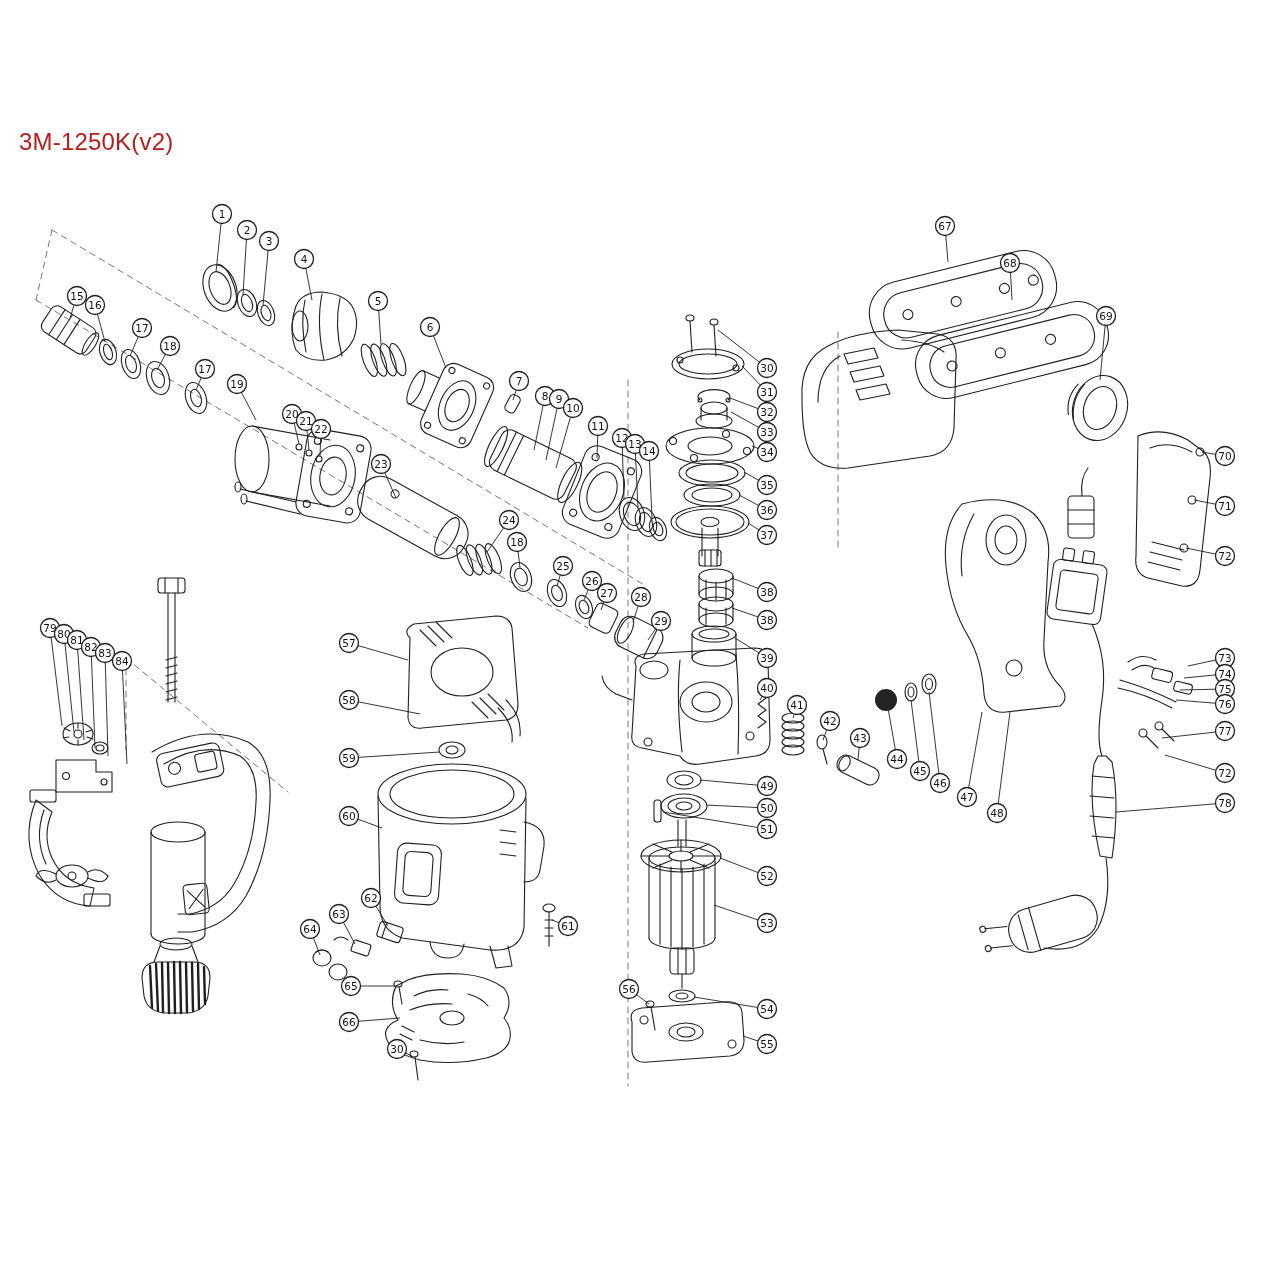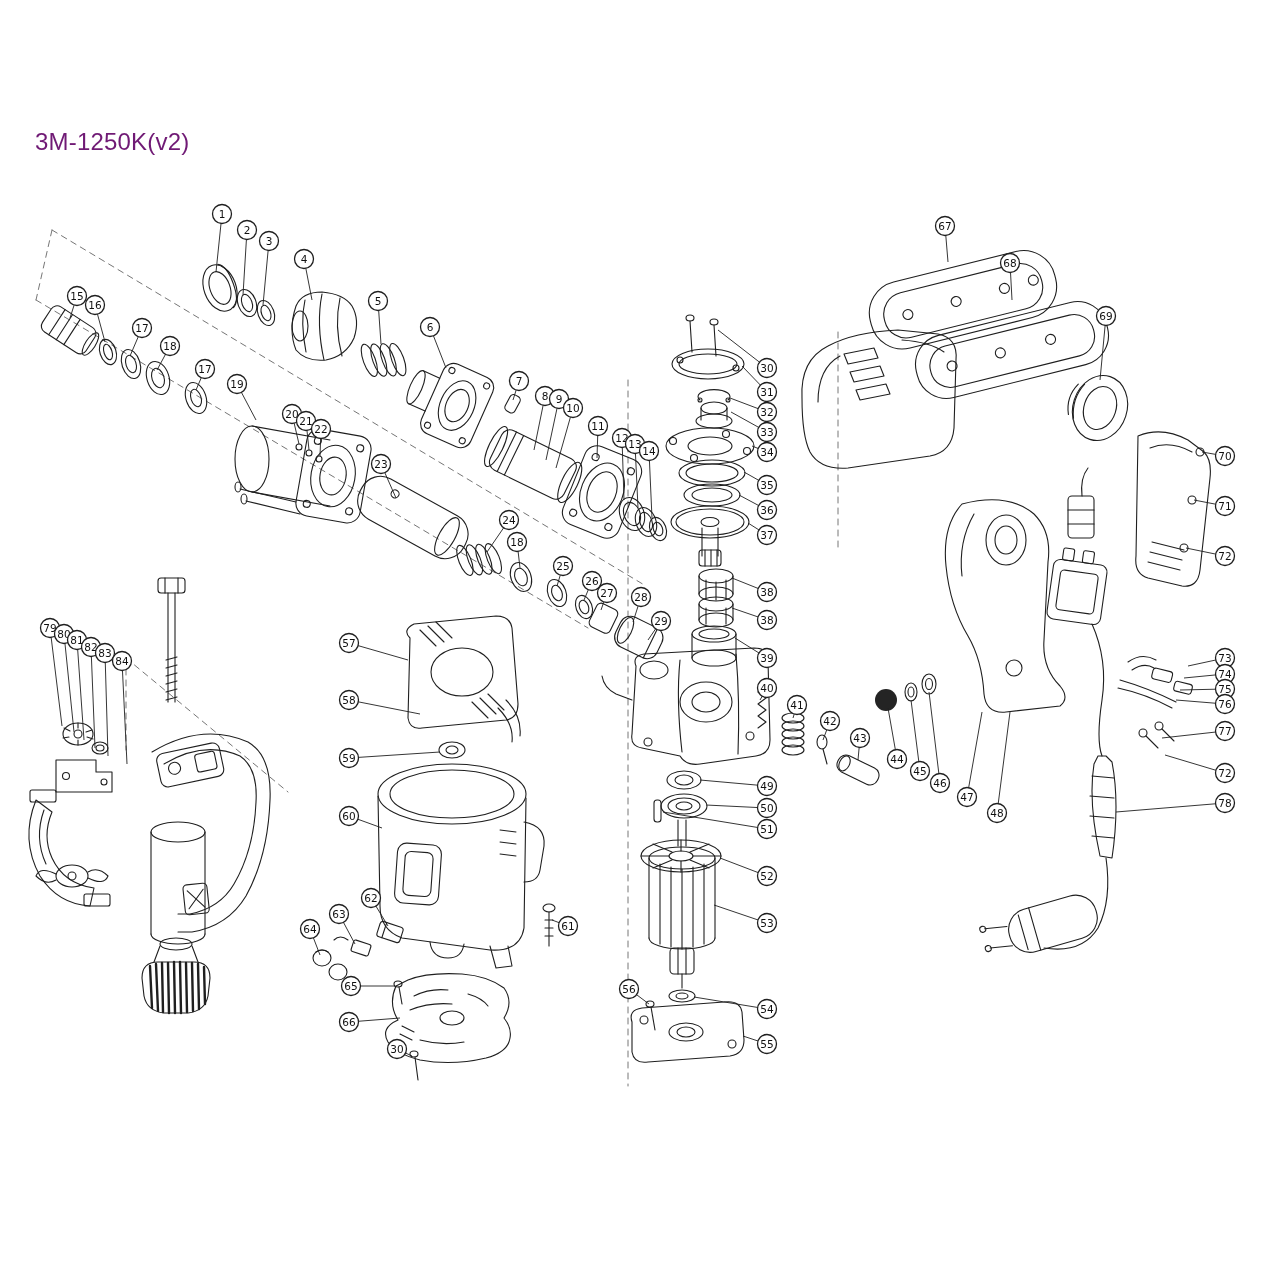--- a/index.html
+++ b/index.html
@@ -1,19 +1,19 @@
 <!DOCTYPE html>
 <html><head>
 <meta charset="utf-8">
 <style>
   html,body{margin:0;padding:0;background:#ffffff;}
   .page{position:relative;width:1269px;height:1269px;background:#ffffff;overflow:hidden;
         font-family:"DejaVu Sans",sans-serif;}
-  .title{position:absolute;left:35px;top:128px;font:500 24px "Liberation Sans",sans-serif;
-         color:#701a75;letter-spacing:.2px;}
+  .title{position:absolute;left:19px;top:128px;font:500 24px "Liberation Sans",sans-serif;
+         color:#b91c1c;letter-spacing:.2px;}
   svg{position:absolute;left:0;top:0;}
   
   #artwork *{fill:none;stroke:#1f1f1f;stroke-width:1.1;stroke-linecap:round;stroke-linejoin:round;}
   #artwork .dash{stroke:#767676;stroke-width:1;stroke-dasharray:6 5;}
   #artwork .dark{fill:#242424;stroke:none;}
   #artwork .ribs line{stroke-width:2.4;}
   #callout-layer .leader{stroke:#1f1f1f;stroke-width:.9;fill:none;}
   #callout-layer .balloon{fill:#ffffff;stroke:#1f1f1f;stroke-width:1.3;}
   #callout-layer .callout-num{font:10.5px "DejaVu Sans",sans-serif;fill:#101010;
        text-anchor:middle;stroke:none;}

